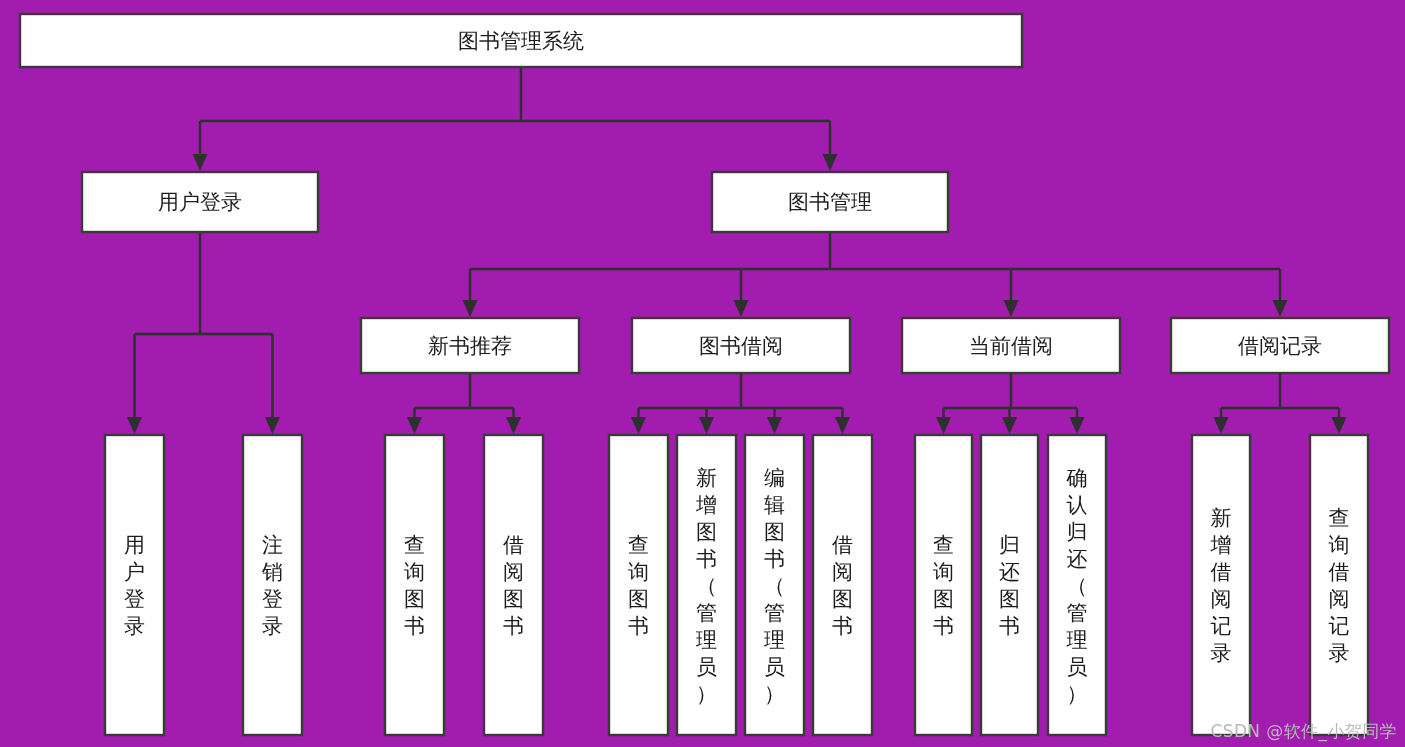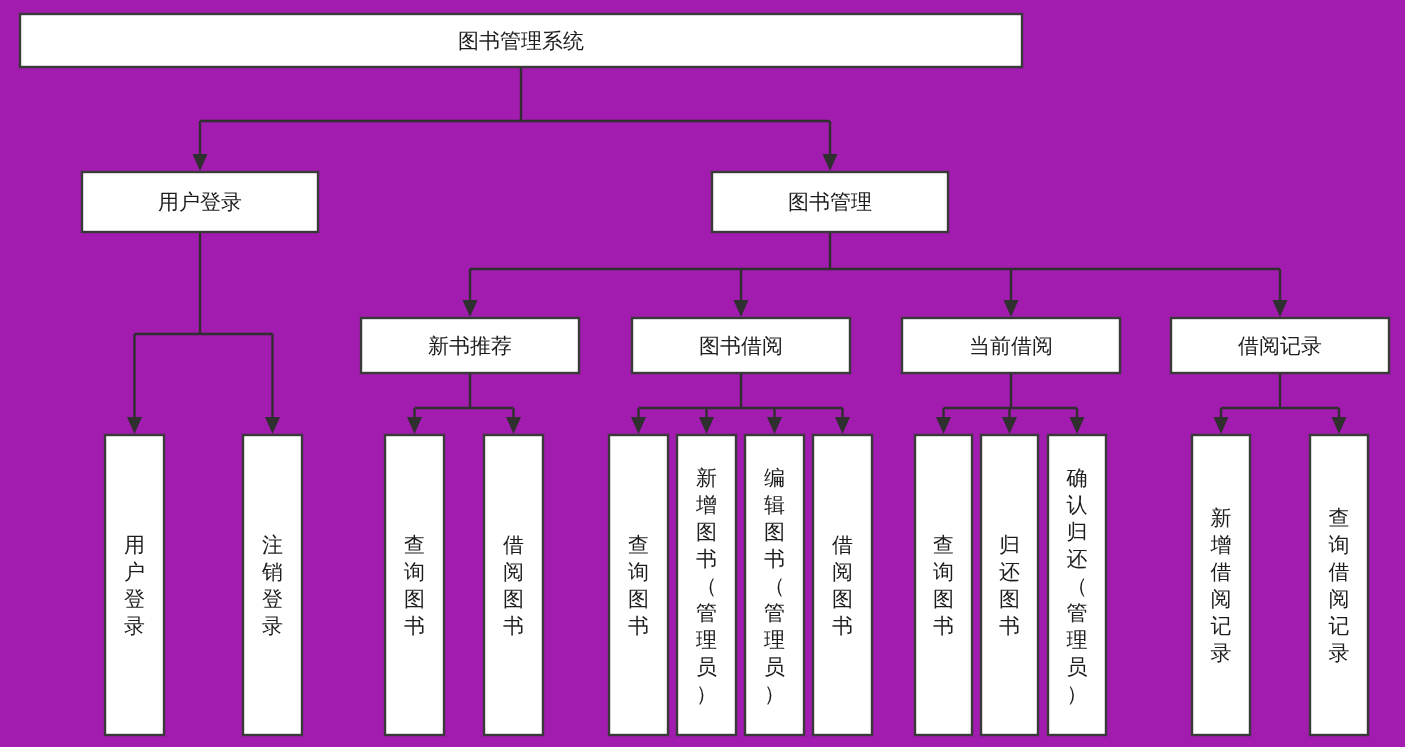--- a/index.html
+++ b/index.html
@@ -204,13 +204,14 @@
         <g>
           <rect x="1192" y="435" width="58" height="300" class="node-box"></rect>
           <text x="1221" y="525.06" class="node-label-v"><tspan x="1221" dy="0">新</tspan><tspan x="1221" dy="27">增</tspan><tspan x="1221" dy="27">借</tspan><tspan x="1221" dy="27">阅</tspan><tspan x="1221" dy="27">记</tspan><tspan x="1221" dy="27">录</tspan></text>
         </g>
         <g>
           <rect x="1310" y="435" width="58" height="300" class="node-box"></rect>
           <text x="1339" y="525.06" class="node-label-v"><tspan x="1339" dy="0">查</tspan><tspan x="1339" dy="27">询</tspan><tspan x="1339" dy="27">借</tspan><tspan x="1339" dy="27">阅</tspan><tspan x="1339" dy="27">记</tspan><tspan x="1339" dy="27">录</tspan></text>
         </g>
       </g>
   </svg>
+  <div class="watermark">CSDN @软件_小贺同学</div>
 </div>
 
 </body></html>

